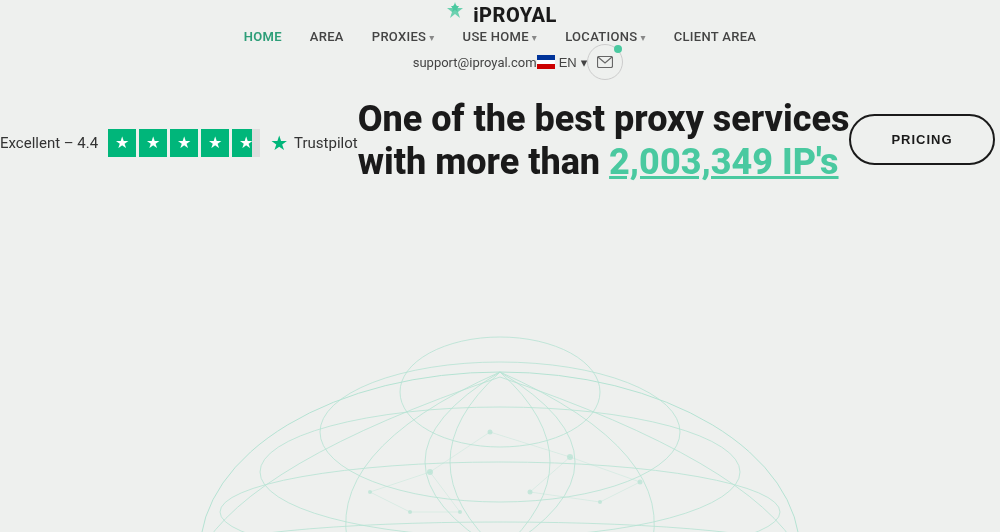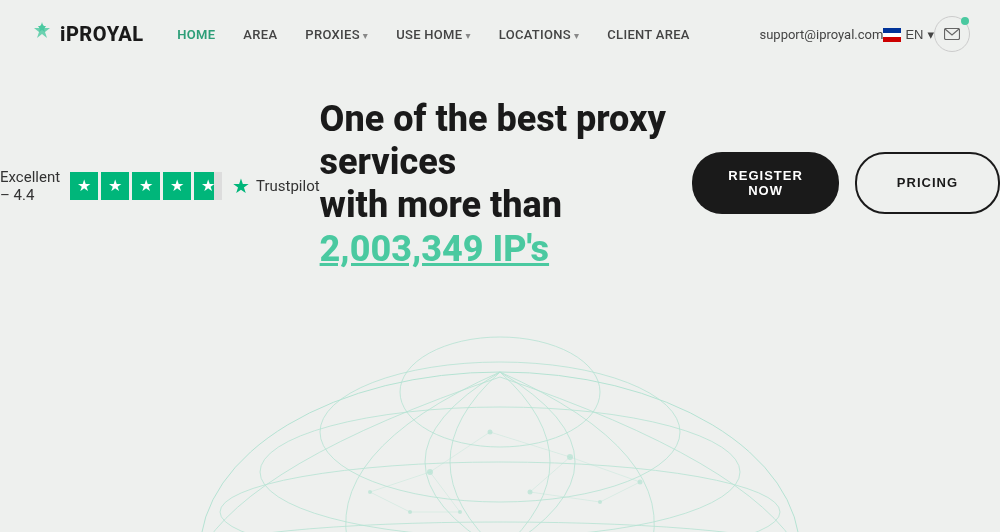--- a/index.html
+++ b/index.html
@@ -23,20 +23,21 @@
     
     .header {
       display: flex;
       align-items: center;
       justify-content: space-between;
       padding: 0 30px;
       height: 68px;
       background: #eef0ee;
       position: relative;
       z-index: 10;
+      flex-direction: column;
     }
 
     .logo {
       display: flex;
       align-items: center;
       gap: 6px;
       font-size: 20px;
       font-weight: 700;
       color: #1a1a1a;
       text-decoration: none;
@@ -88,21 +89,21 @@
       margin-left: 36px;
     }
 
     .support-email {
       font-size: 13px;
       color: #444;
     }
 
     .lang-btn {
       display: flex;
-      align-items: flex-end;
+      align-items: flex-start;
       gap: 4px;
       font-size: 13px;
       color: #444;
       cursor: pointer;
       background: none;
       border: none;
     }
 
     .mail-btn {
       width: 36px;
@@ -321,21 +322,20 @@
         <span>Trustpilot</span>
       </div>
     </div>
 
     <h1 class="hero-title">
       <span>One of the best proxy services</span><br>
       <span>with more than </span><span class="highlight">2,003,349 IP's</span>
     </h1>
 
     <div class="hero-buttons">
-      <button class="btn-register">REGISTER NOW</button>
       <button class="btn-pricing">PRICING</button>
     </div>
   </section>
 
   <div class="globe-container">
     <svg class="globe-svg" viewBox="0 0 700 320" xmlns="http://www.w3.org/2000/svg">
 
       <ellipse cx="350" cy="280" rx="300" ry="180" fill="none" stroke="#4ac9a0" stroke-width="1"></ellipse>
 
       <ellipse cx="350" cy="280" rx="300" ry="30" fill="none" stroke="#4ac9a0" stroke-width="0.8"></ellipse>

